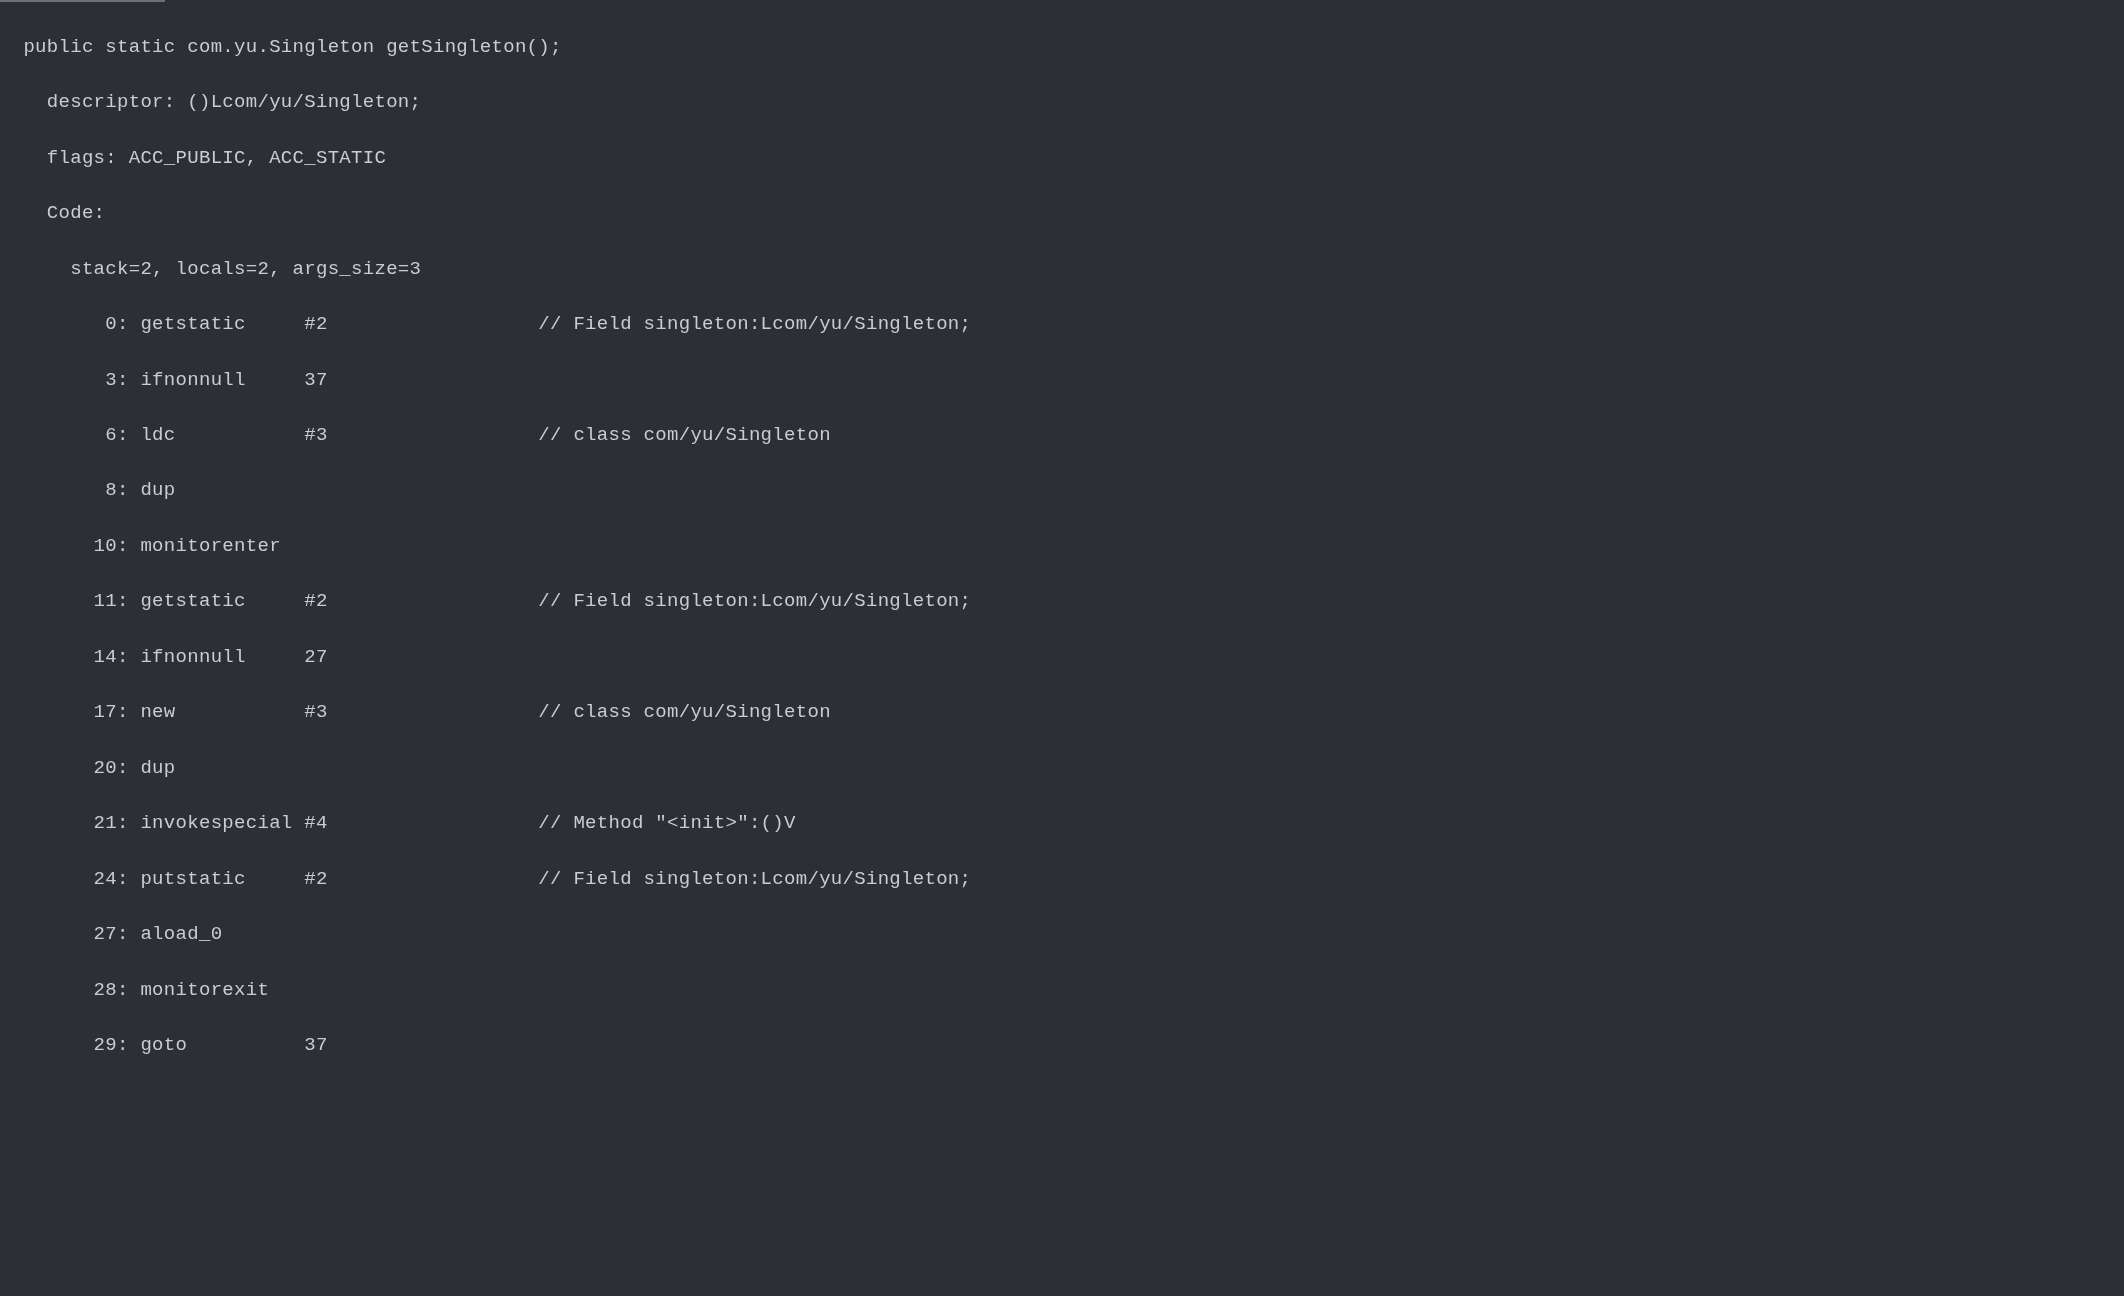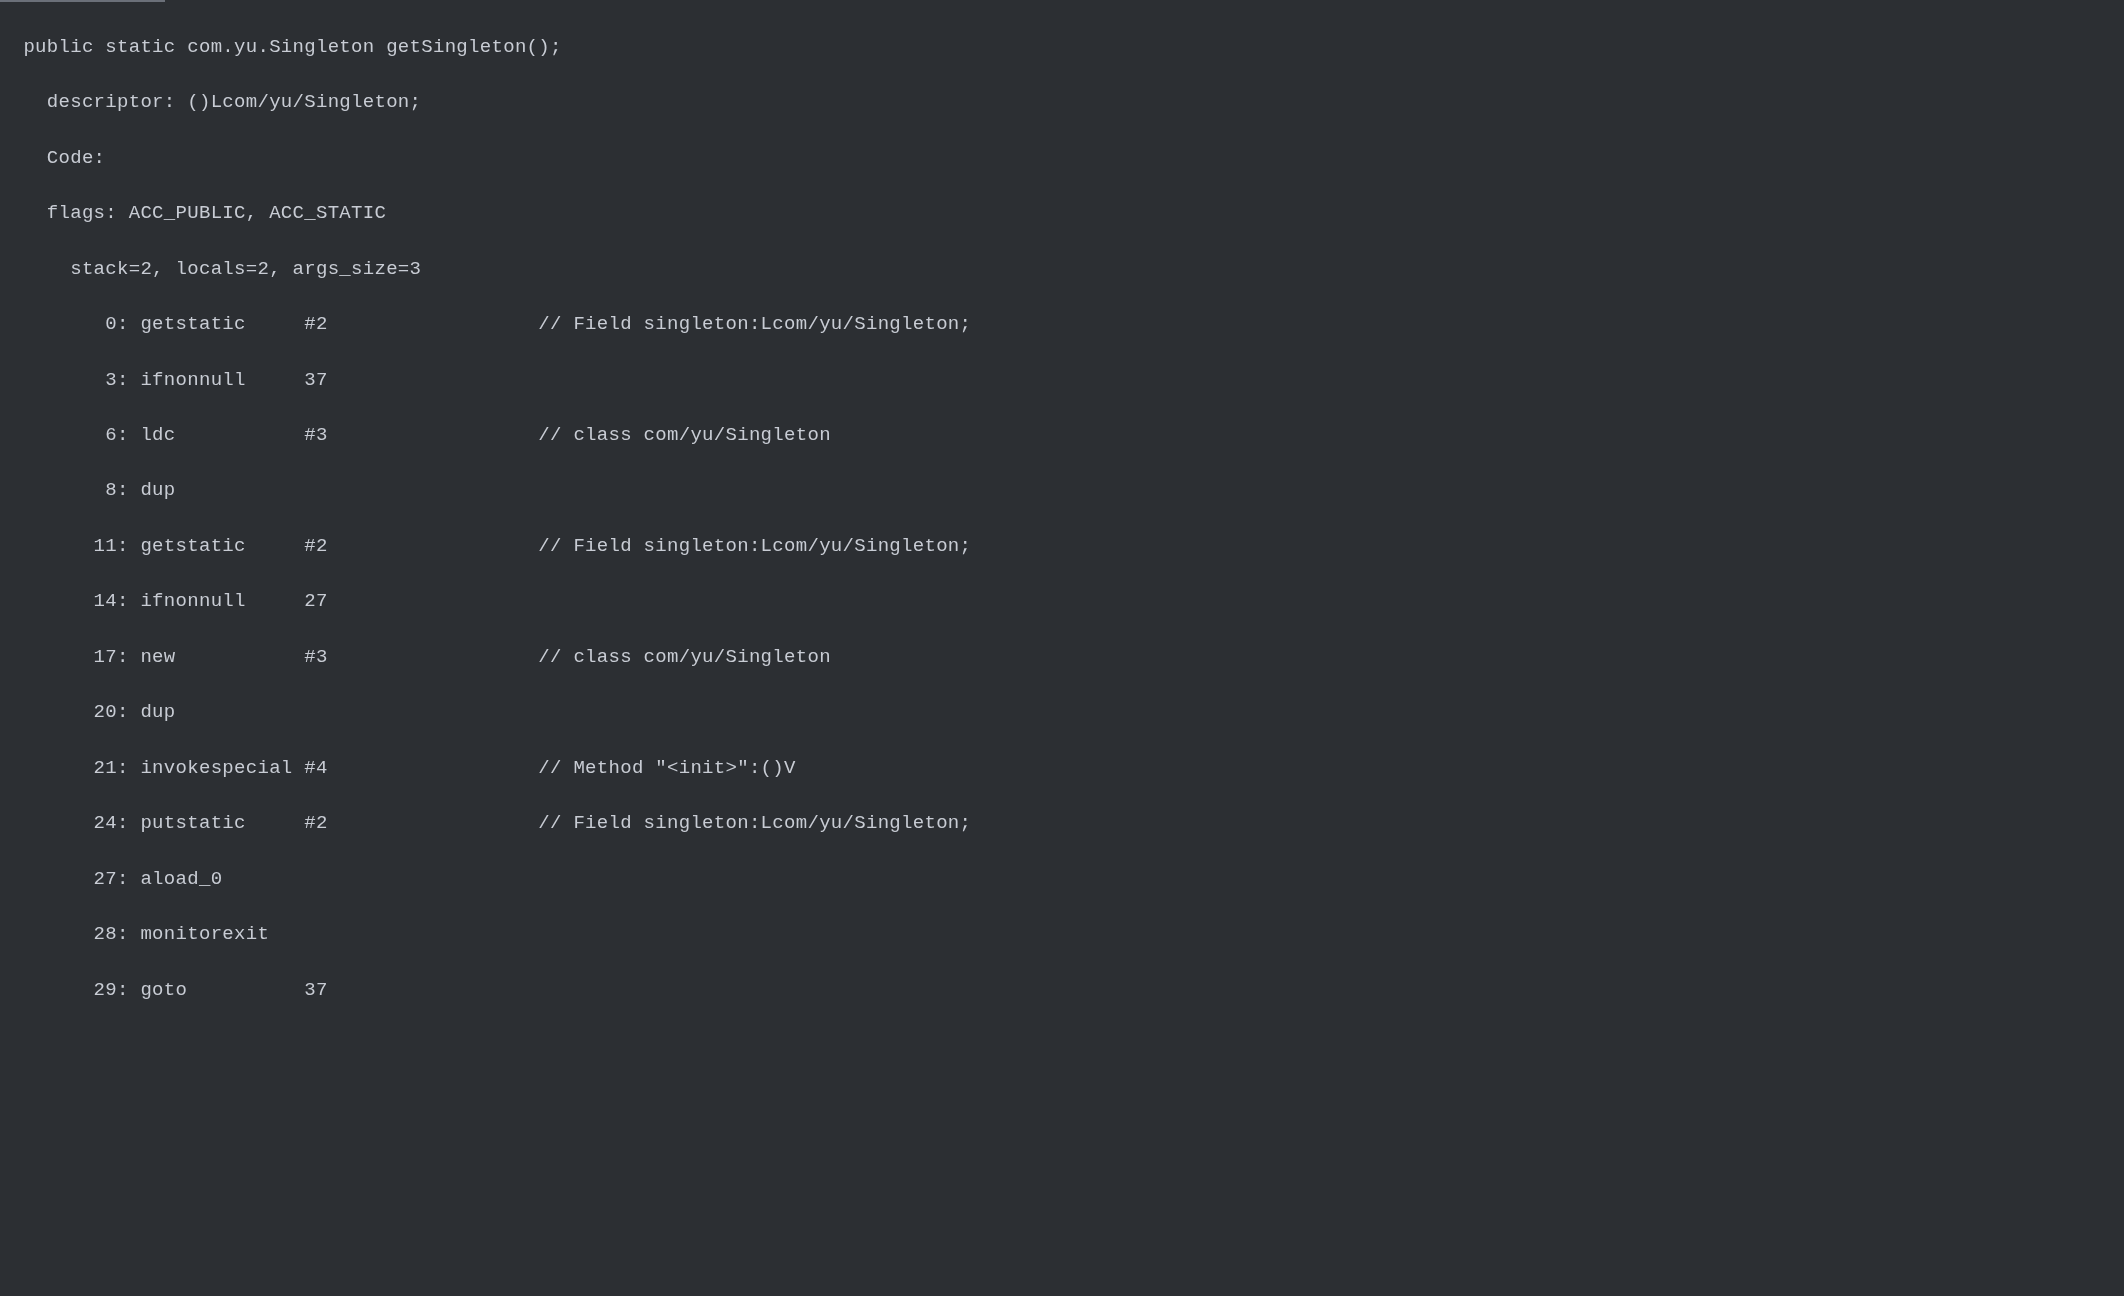--- a/index.html
+++ b/index.html
@@ -38,27 +38,28 @@
     }
   </style>
 </head>
 <body>
 
 <div class="tab-marker"></div>
 
 <div class="code-container">
 <span class="line">  public static com.yu.Singleton getSingleton();</span>
 <span class="line">    descriptor: ()Lcom/yu/Singleton;</span>
+<span class="line">    flags: ACC_PUBLIC, ACC_STATIC</span>
 <span class="line">    Code:</span>
-<span class="line">    flags: ACC_PUBLIC, ACC_STATIC</span>
 <span class="line">      stack=2, locals=2, args_size=3</span>
 <span class="line">         0: getstatic     #2                  // Field singleton:Lcom/yu/Singleton;</span>
 <span class="line">         3: ifnonnull     37</span>
 <span class="line">         6: ldc           #3                  // class com/yu/Singleton</span>
 <span class="line">         8: dup</span>
+<span class="line">        10: monitorenter</span>
 <span class="line">        11: getstatic     #2                  // Field singleton:Lcom/yu/Singleton;</span>
 <span class="line">        14: ifnonnull     27</span>
 <span class="line">        17: new           #3                  // class com/yu/Singleton</span>
 <span class="line">        20: dup</span>
 <span class="line">        21: invokespecial #4                  // Method "&lt;init&gt;":()V</span>
 <span class="line">        24: putstatic     #2                  // Field singleton:Lcom/yu/Singleton;</span>
 <span class="line">        27: aload_0</span>
 <span class="line">        28: monitorexit</span>
 <span class="line">        29: goto          37</span>
 

